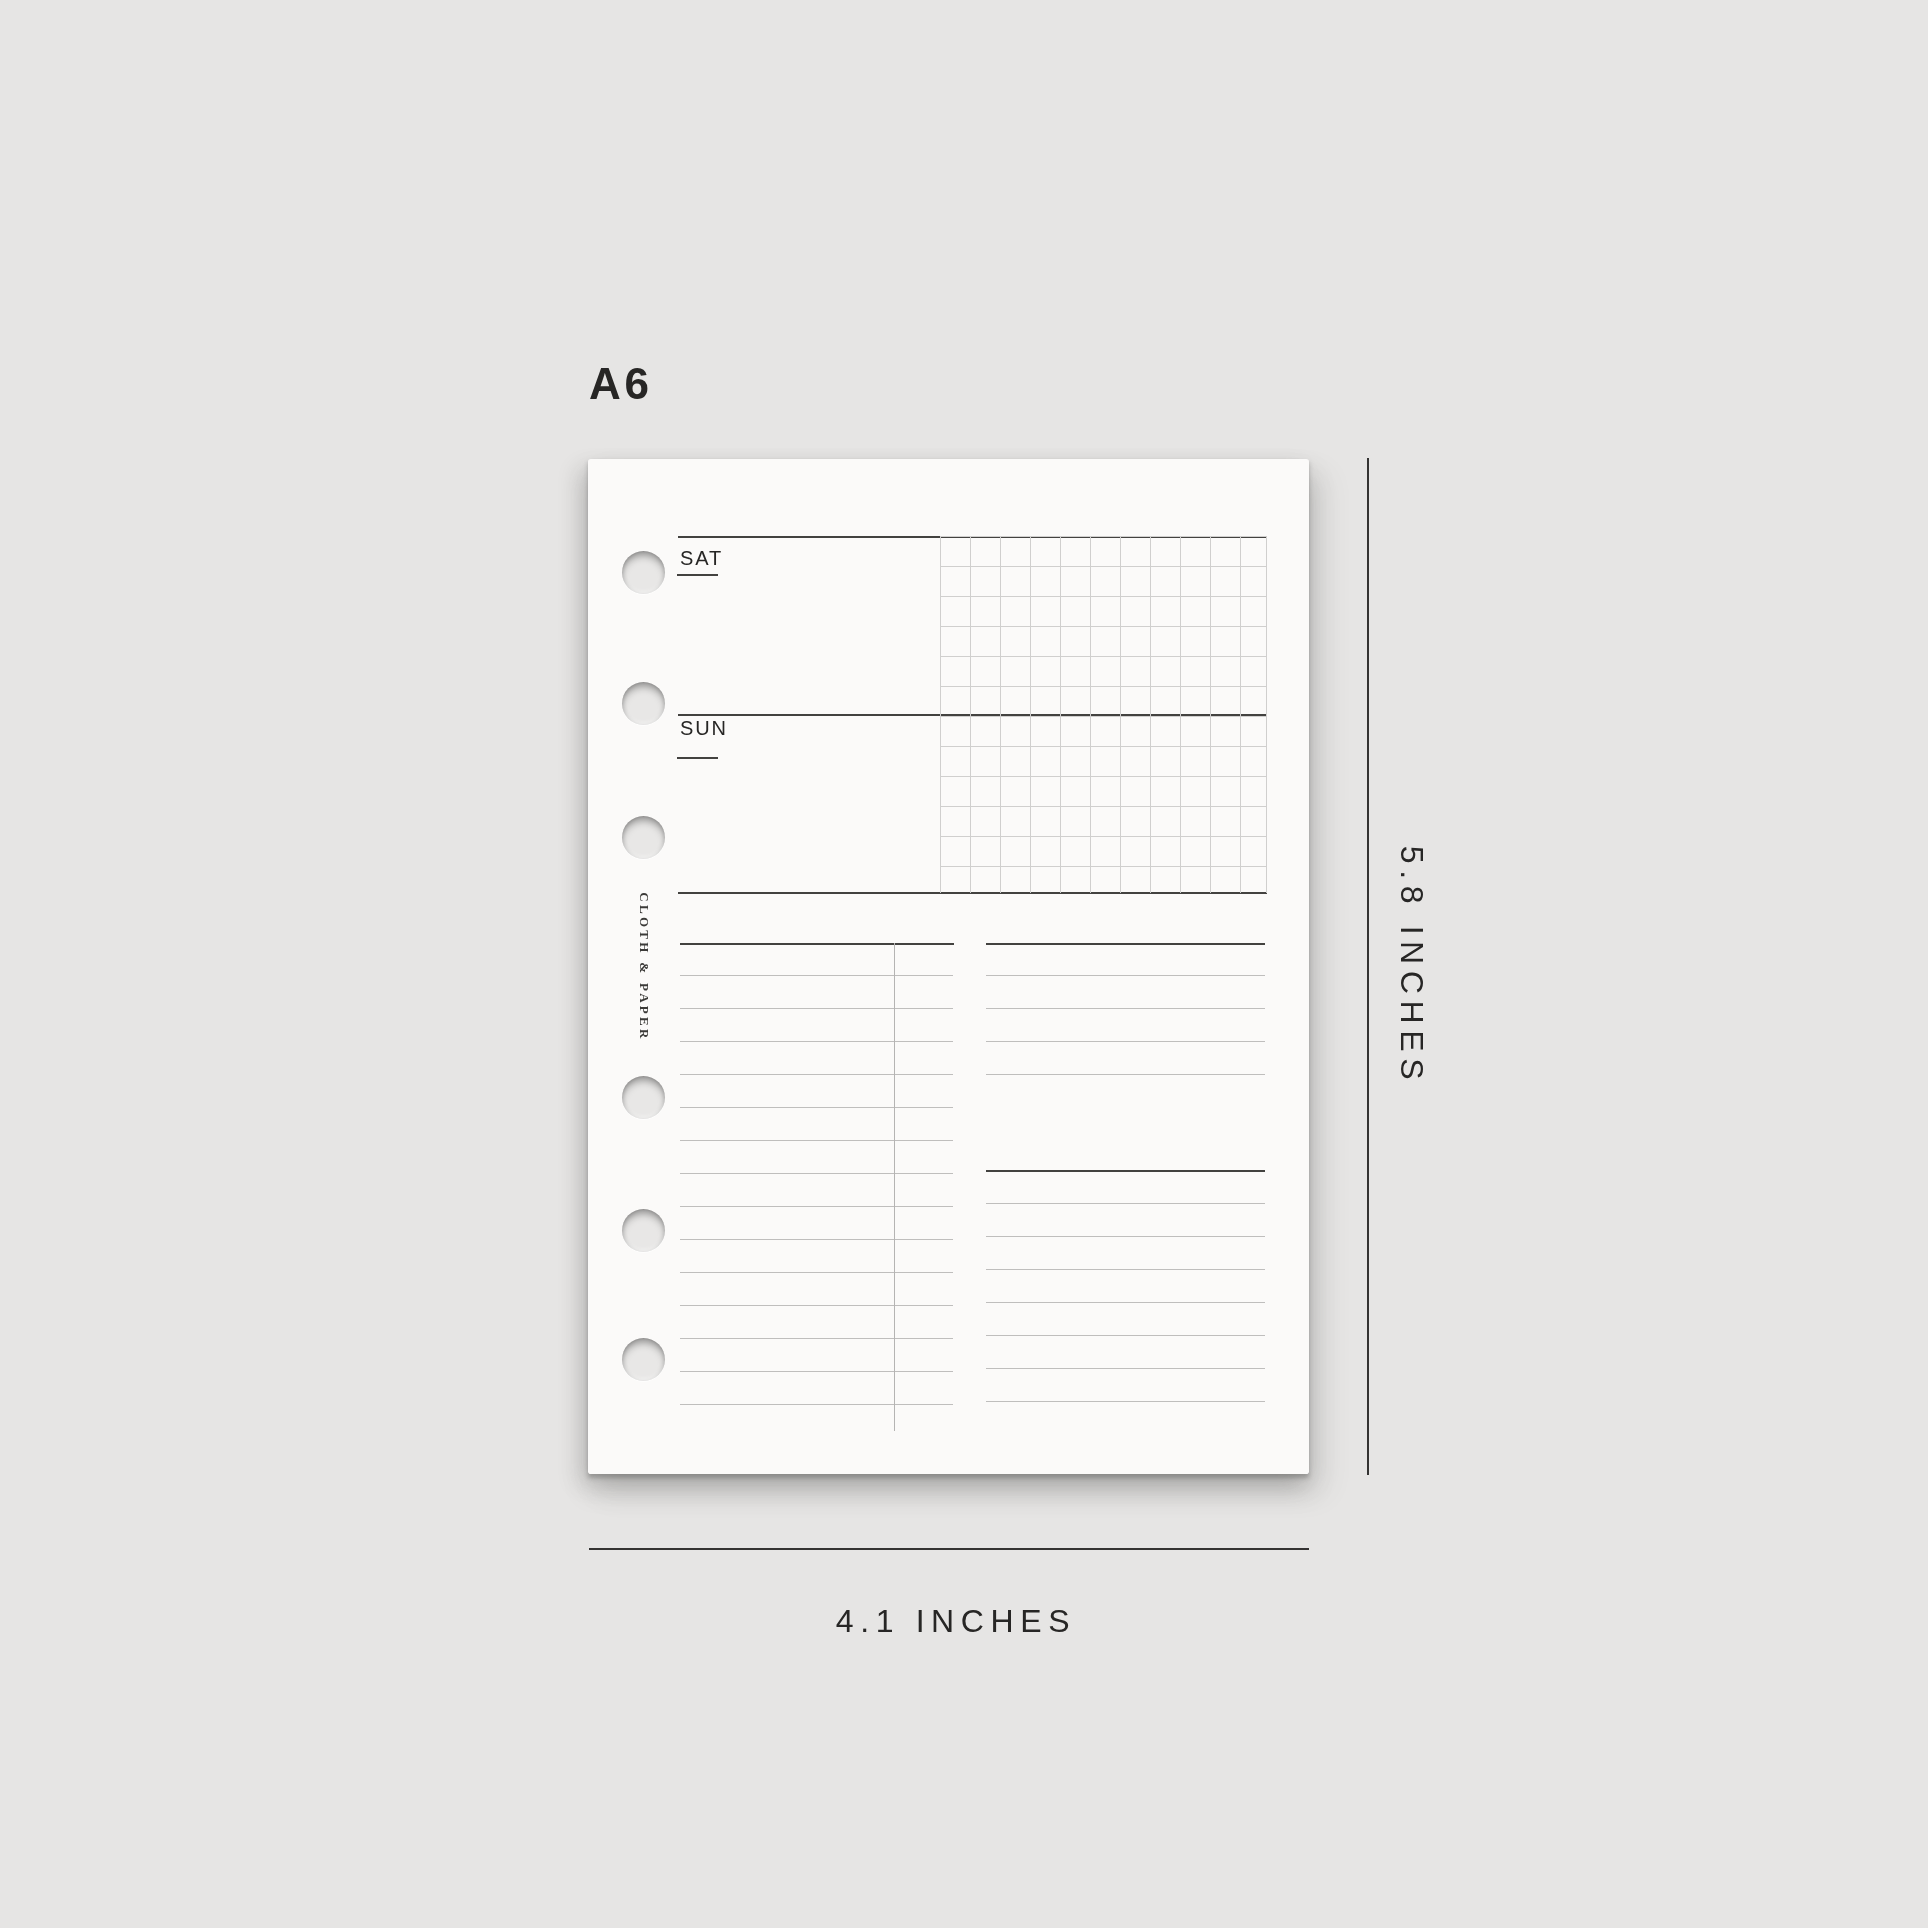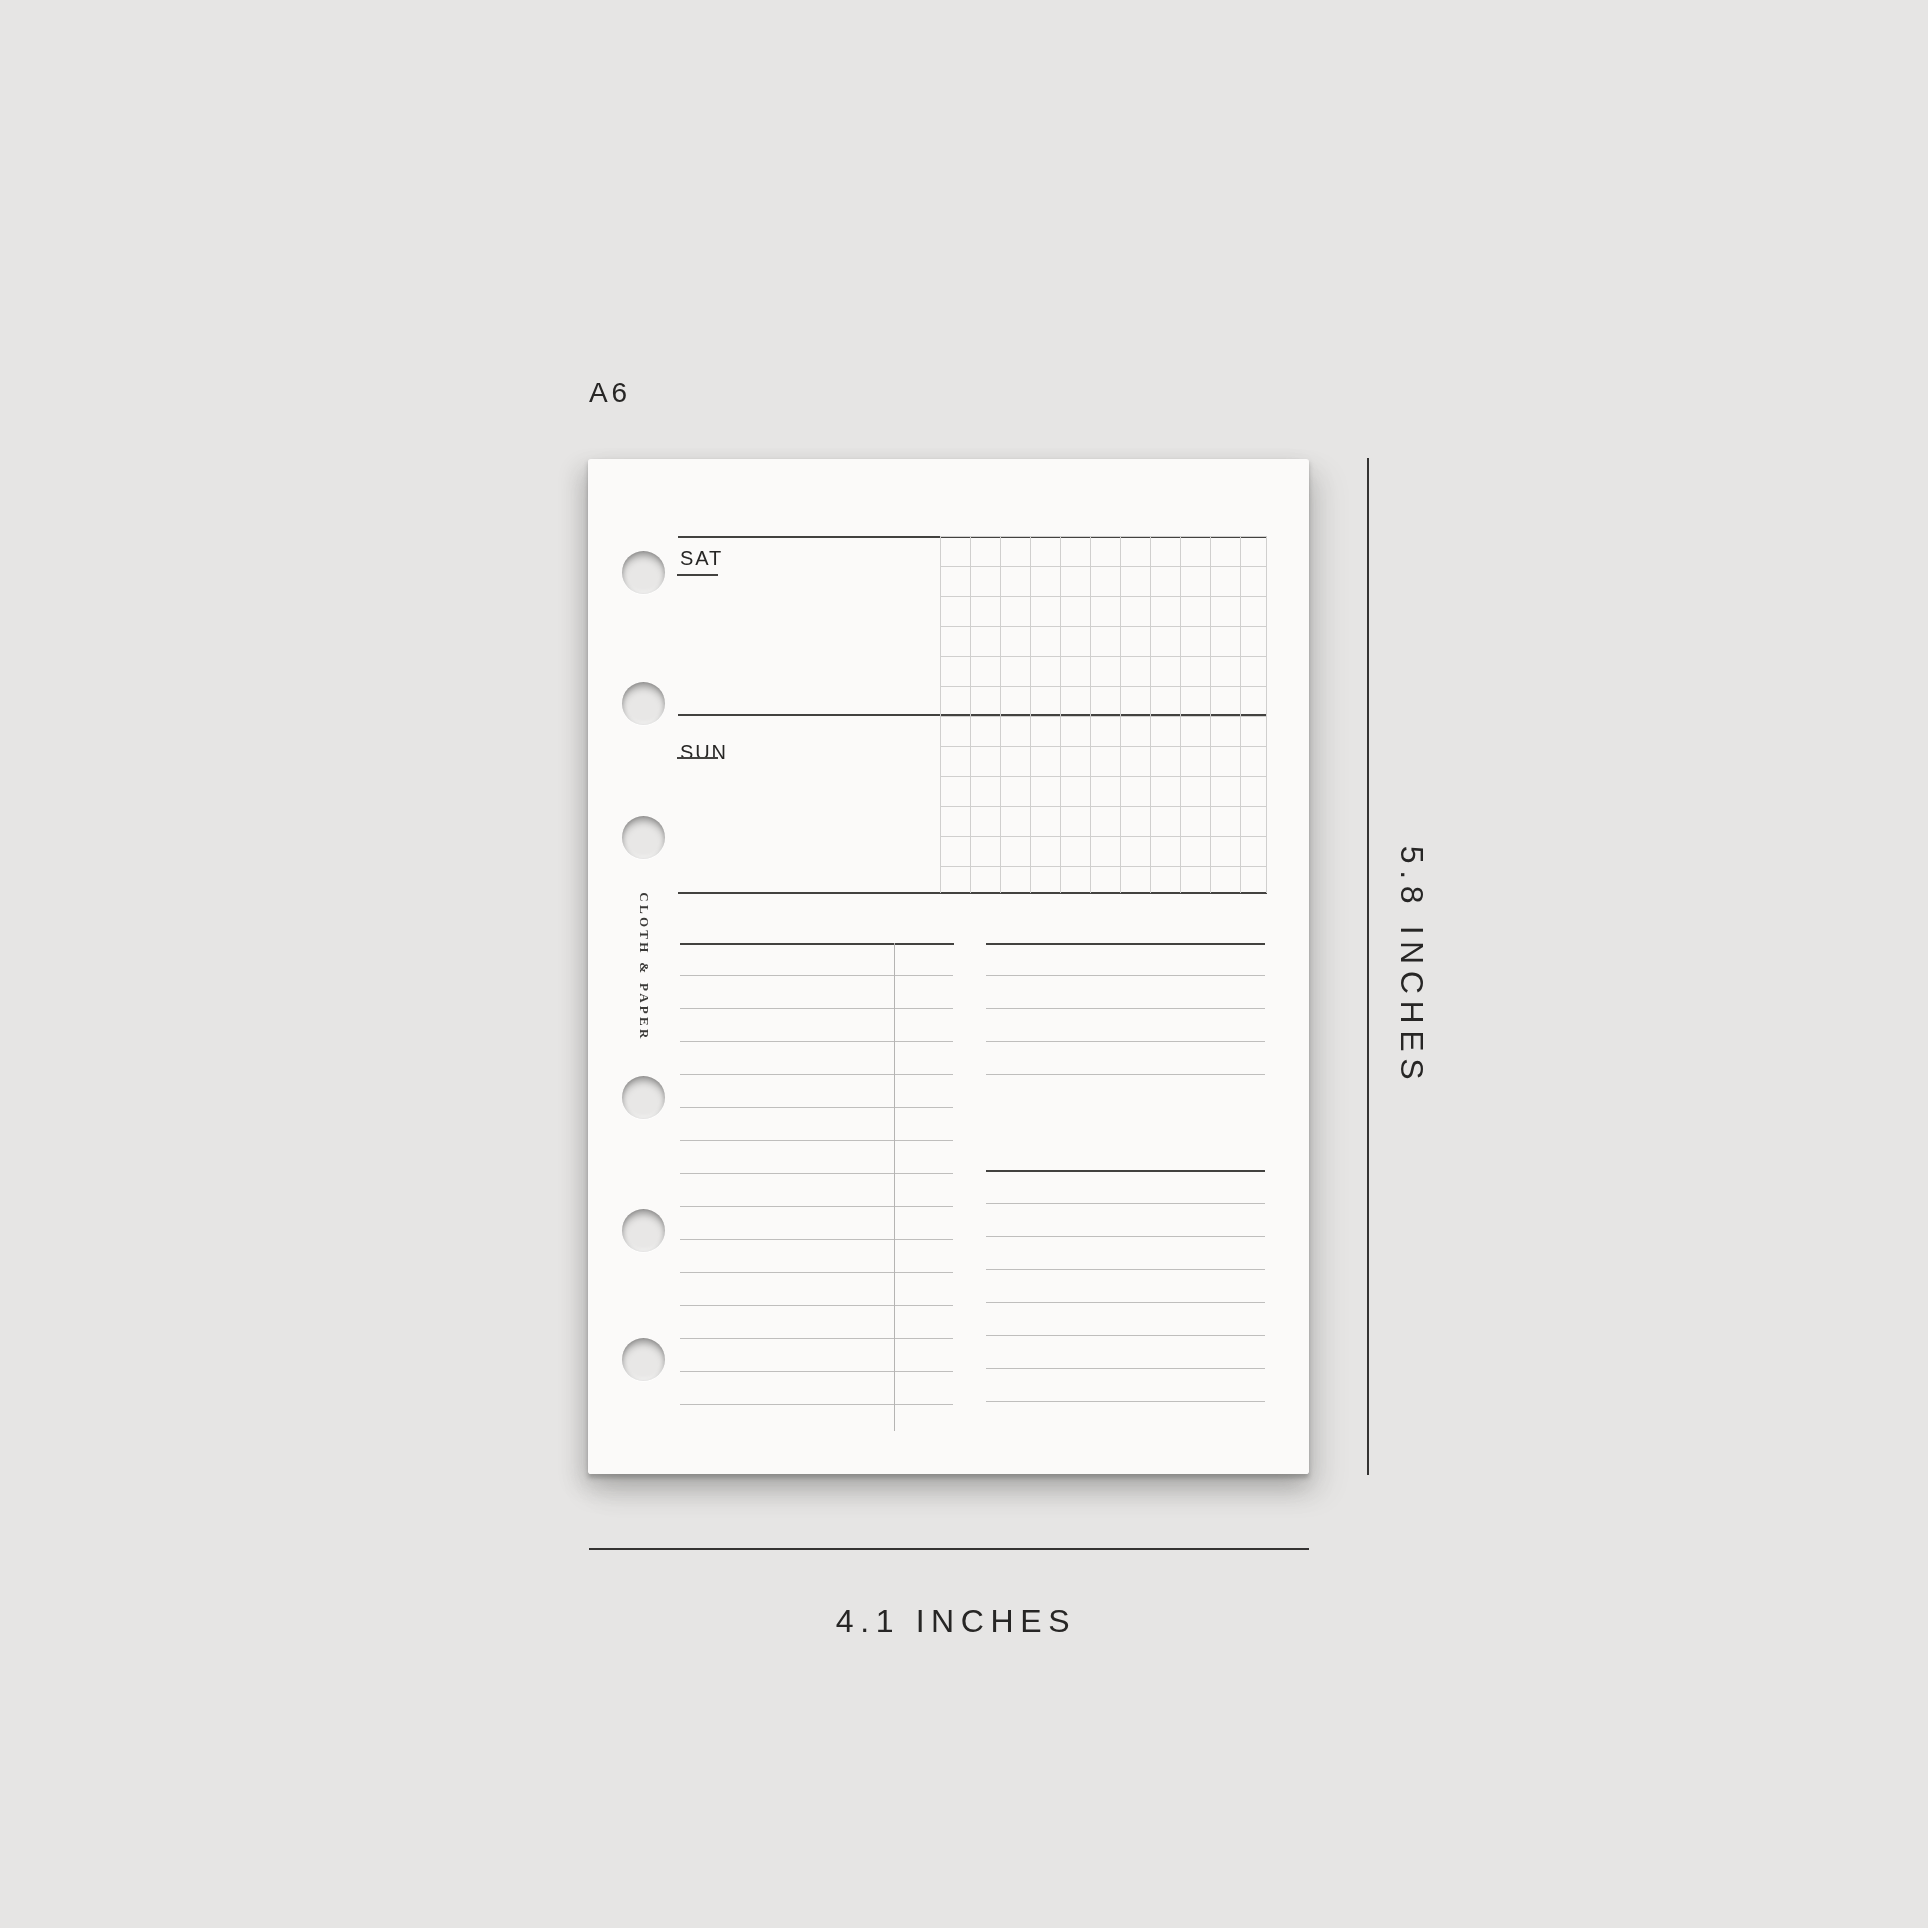--- a/index.html
+++ b/index.html
@@ -5,22 +5,22 @@
   :root{
     --background:#e6e5e4; --page:#fbfaf9; --dark-line:#434240;
     --light-line:#bfbebd; --grid-line:#d0cfce; --text:#272625; --brand-text:#3b3a38;
   }
   *{margin:0;padding:0;box-sizing:border-box;}
   html,body{width:1928px;height:1928px;}
   body{background:var(--background);font-family:"Liberation Sans",sans-serif;position:relative;overflow:hidden;}
   .stage{position:absolute;inset:0;}
 
   .size-label{
-    position:absolute;left:589px;top:376px;font-size:28px;line-height:34px;
-    letter-spacing:3.8px;color:var(--text);font-weight:400;
+    position:absolute;left:589px;top:367px;font-size:44px;line-height:34px;
+    letter-spacing:3.8px;color:var(--text);font-weight:700;
   }
 
   
   .page{
     position:absolute;left:588px;top:459px;width:721px;height:1015px;
     background:var(--page);border-radius:2.8px;
     box-shadow:
       0 3.8px 4.7px rgba(88,86,84,.38),
       0 15px 26px rgba(88,86,84,.22),
       -9.4px 9.4px 21px rgba(88,86,84,.16),
@@ -43,21 +43,21 @@
   .rule-dark{position:absolute;height:1.9px;background:var(--dark-line);}
   .top-line{left:90px;top:77px;width:589px;}
   .mid-line{left:90px;top:255px;width:589px;}
   .bottom-line{left:90px;top:433px;width:589px;}
 
   .day-label{
     position:absolute;left:92px;font-size:20px;line-height:17px;
     letter-spacing:1.9px;color:var(--text);font-weight:400;
   }
   .day-label.sat{top:91px;}
-  .day-label.sun{top:285px;}
+  .day-label.sun{top:261px;}
   .day-underline{position:absolute;left:89px;width:41px;height:1.9px;background:var(--dark-line);}
   .day-underline.sat{top:115px;}
   .day-underline.sun{top:298px;}
 
   .weekend-grid{
     position:absolute;left:352px;top:77px;width:327px;height:357px;
     background-image:
       linear-gradient(to right,var(--grid-line) 0.9px,transparent 0.9px),
       linear-gradient(to bottom,var(--grid-line) 0.9px,transparent 0.9px);
     background-size:30px 30px;

